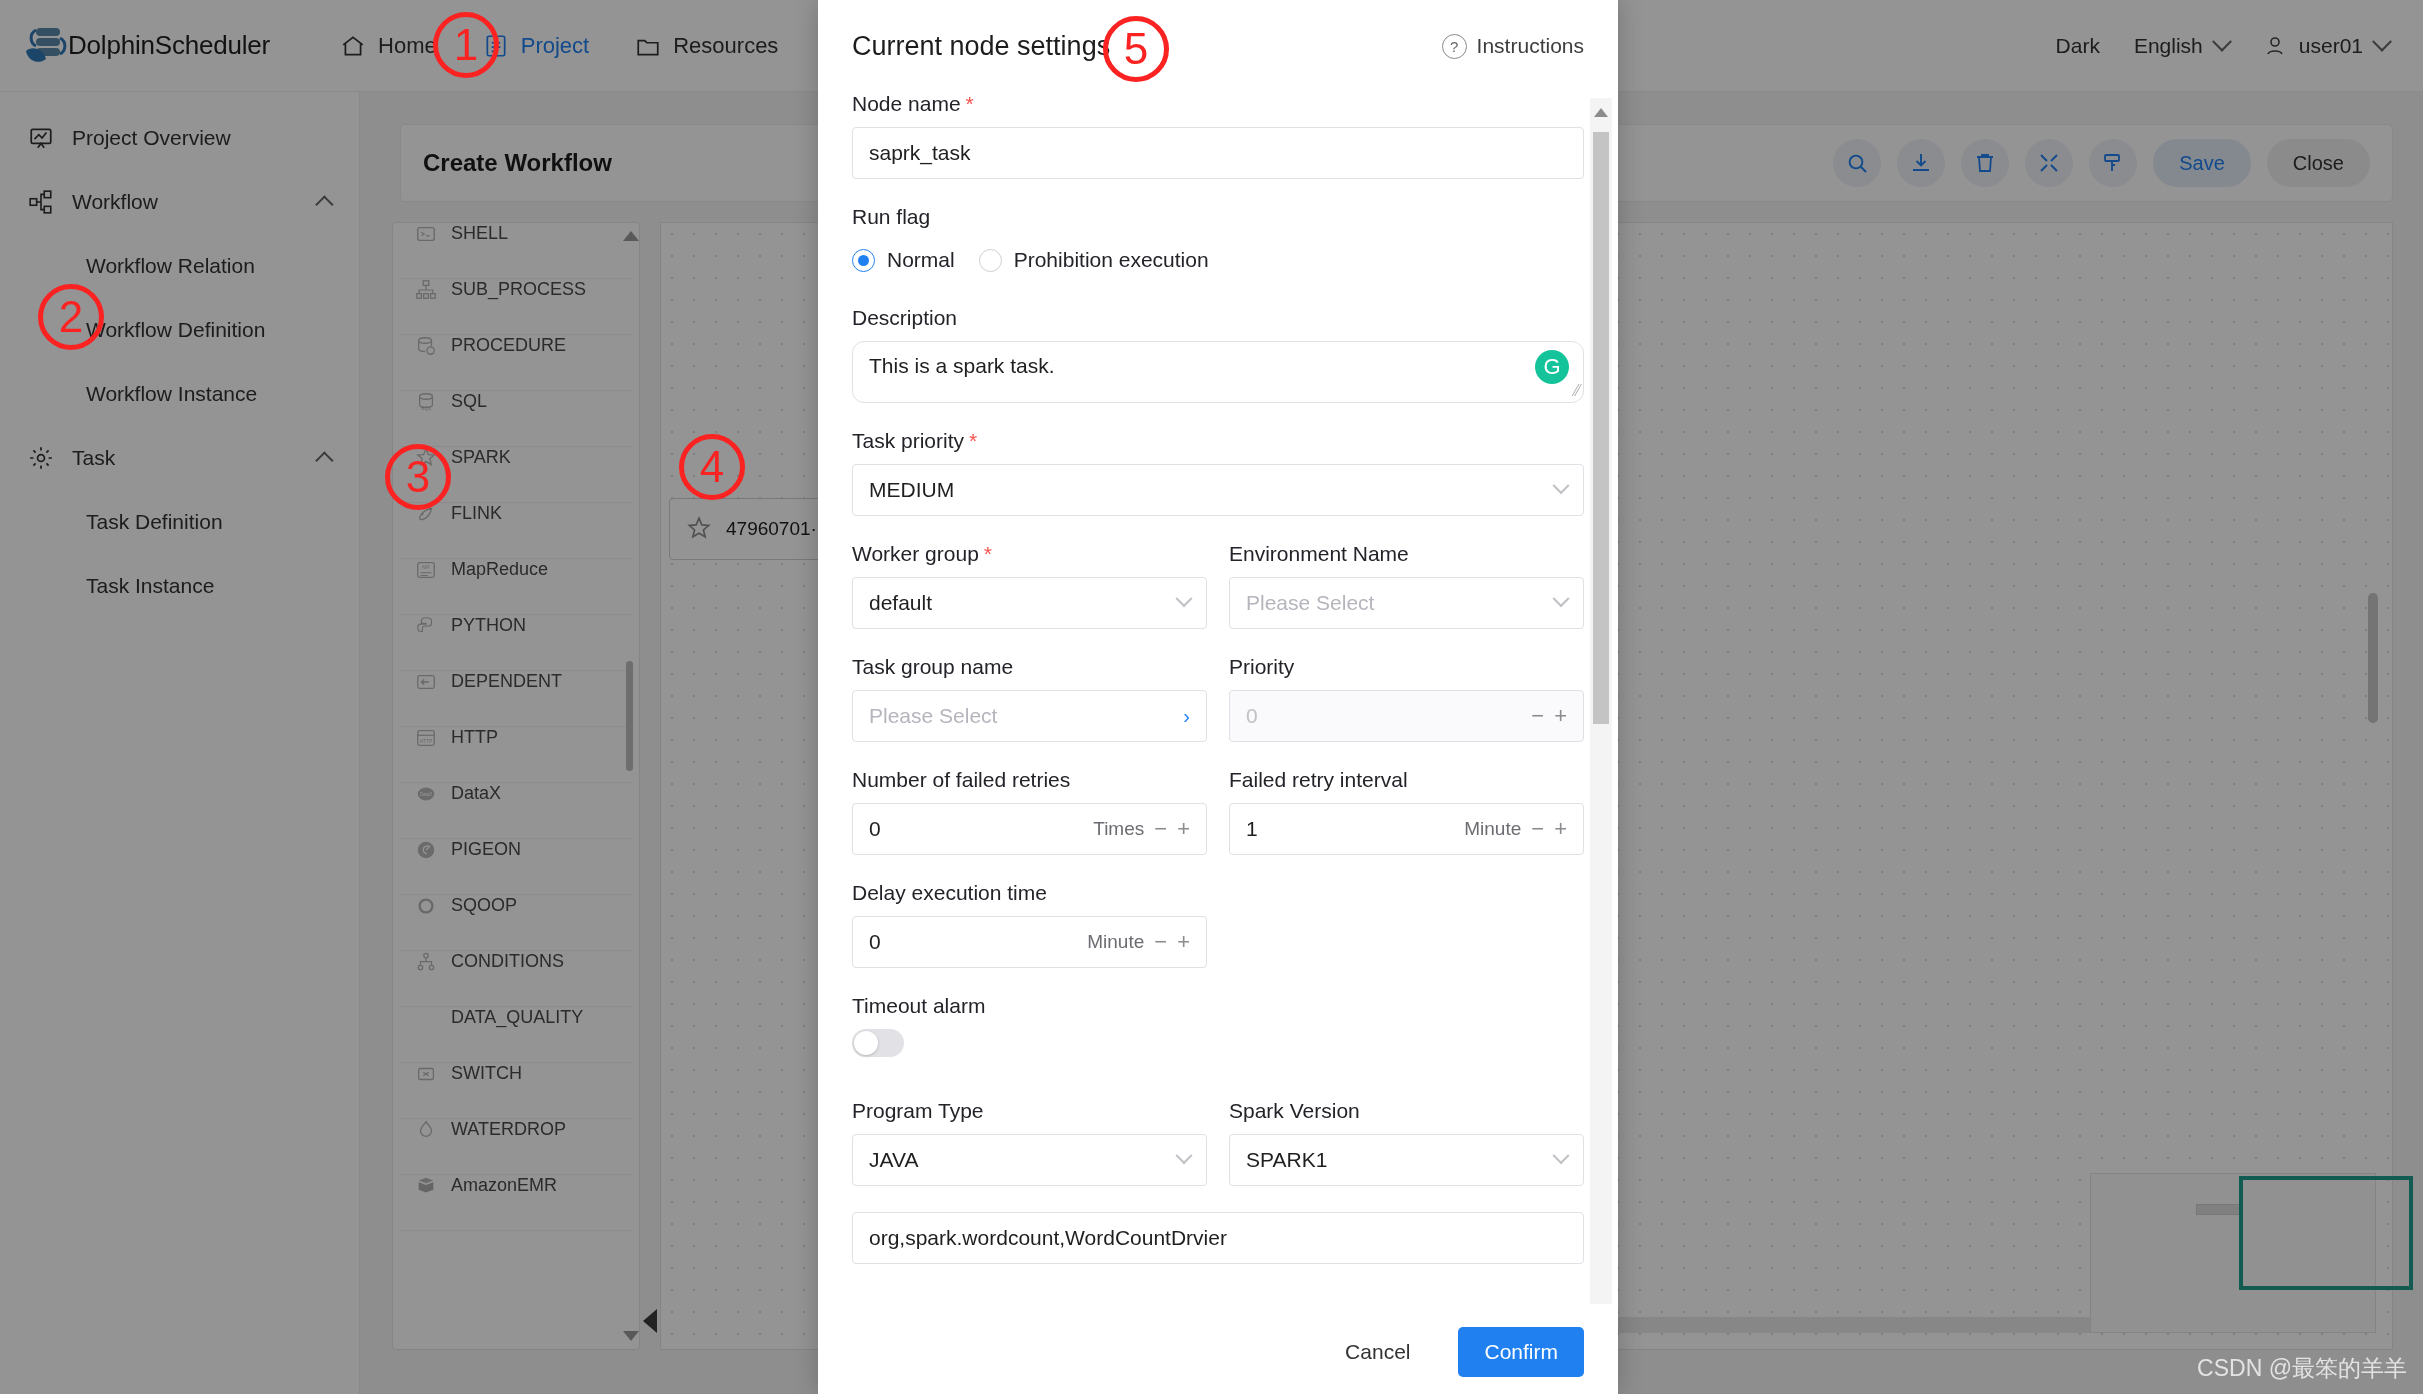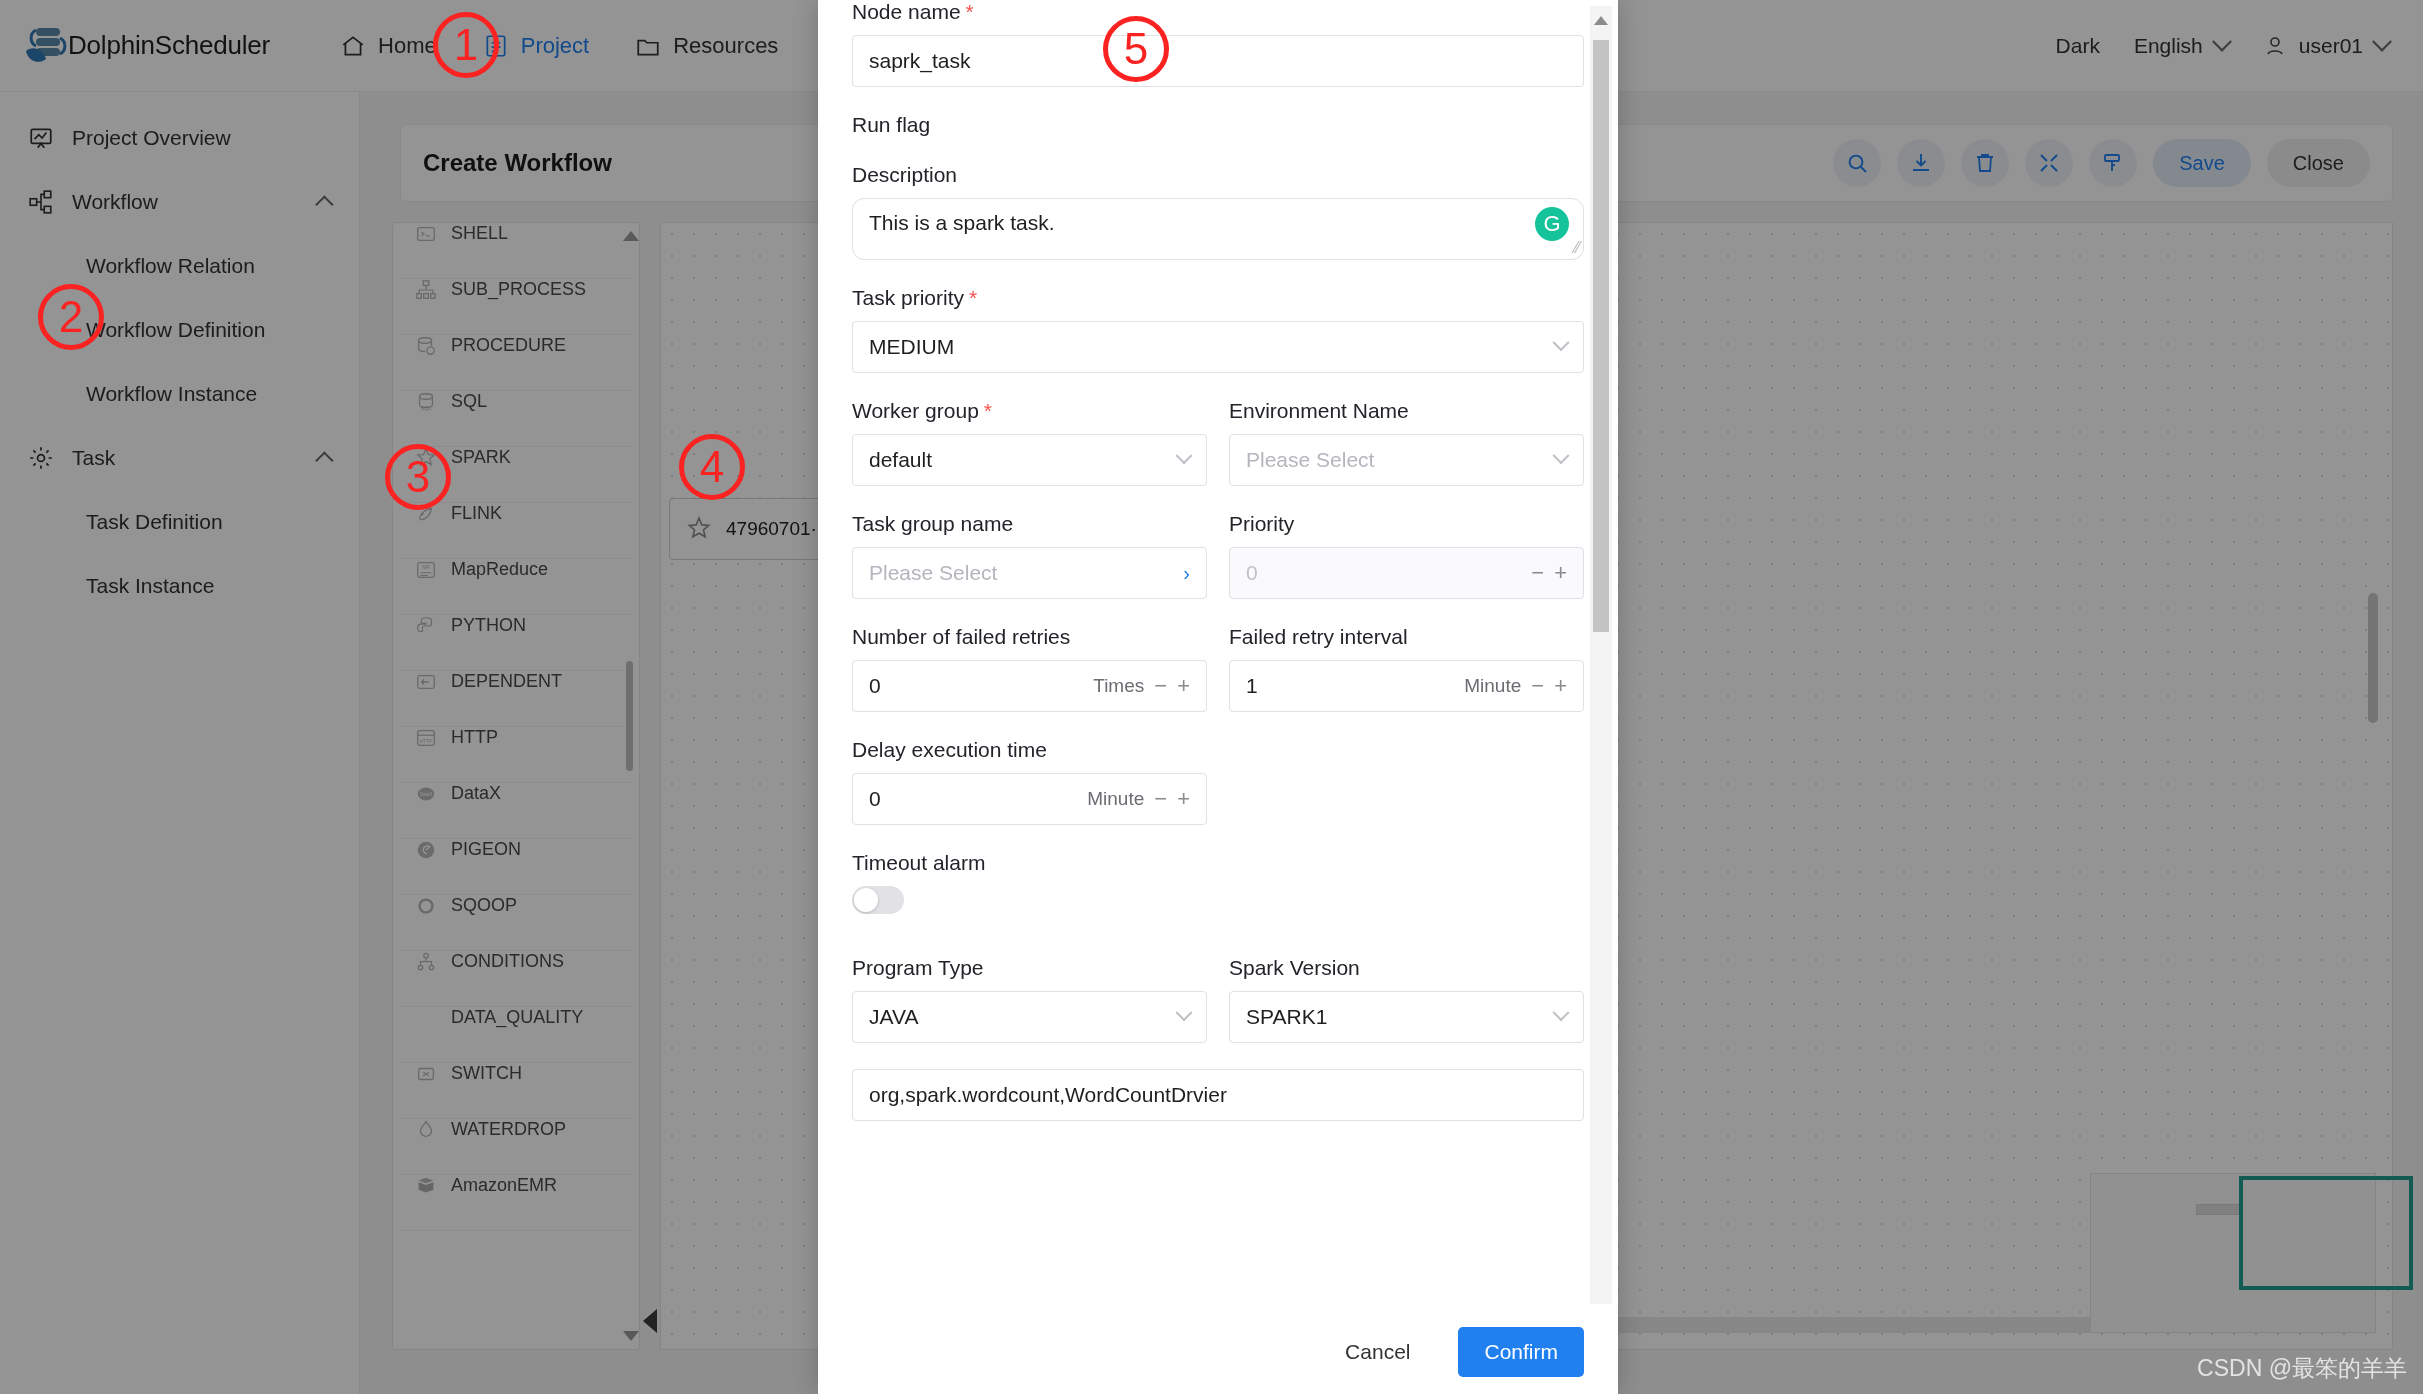--- a/index.html
+++ b/index.html
@@ -494,34 +494,51 @@
       </div>
     </div>
 
   </div>
 </div>
 
 <div class="overlay"></div>
 
 <div class="modal">
 
+  <div class="modal-head">
+    <span class="modal-title">Current node settings</span>
+    <div class="instructions">
+      <span class="qmark">?</span>
+      <span>Instructions</span>
+    </div>
+  </div>
 
   <div class="modal-body">
 
     <div class="field">
       <label class="flabel">
         <span>Node name</span><span class="req">*</span>
       </label>
       <div class="input">
         <span>saprk_task</span>
       </div>
     </div>
 
     <div class="field">
       <label class="flabel">Run flag</label>
+      <div class="radio-row">
+        <div class="radio">
+          <span class="rdot on"></span>
+          <span>Normal</span>
+        </div>
+        <div class="radio">
+          <span class="rdot"></span>
+          <span>Prohibition execution</span>
+        </div>
+      </div>
     </div>
 
     <div class="field">
       <label class="flabel">Description</label>
       <div class="textarea">
         <span>This is a spark task.</span>
         <span class="gram">G</span>
         <span class="resize">⁄⁄</span>
       </div>
     </div>

